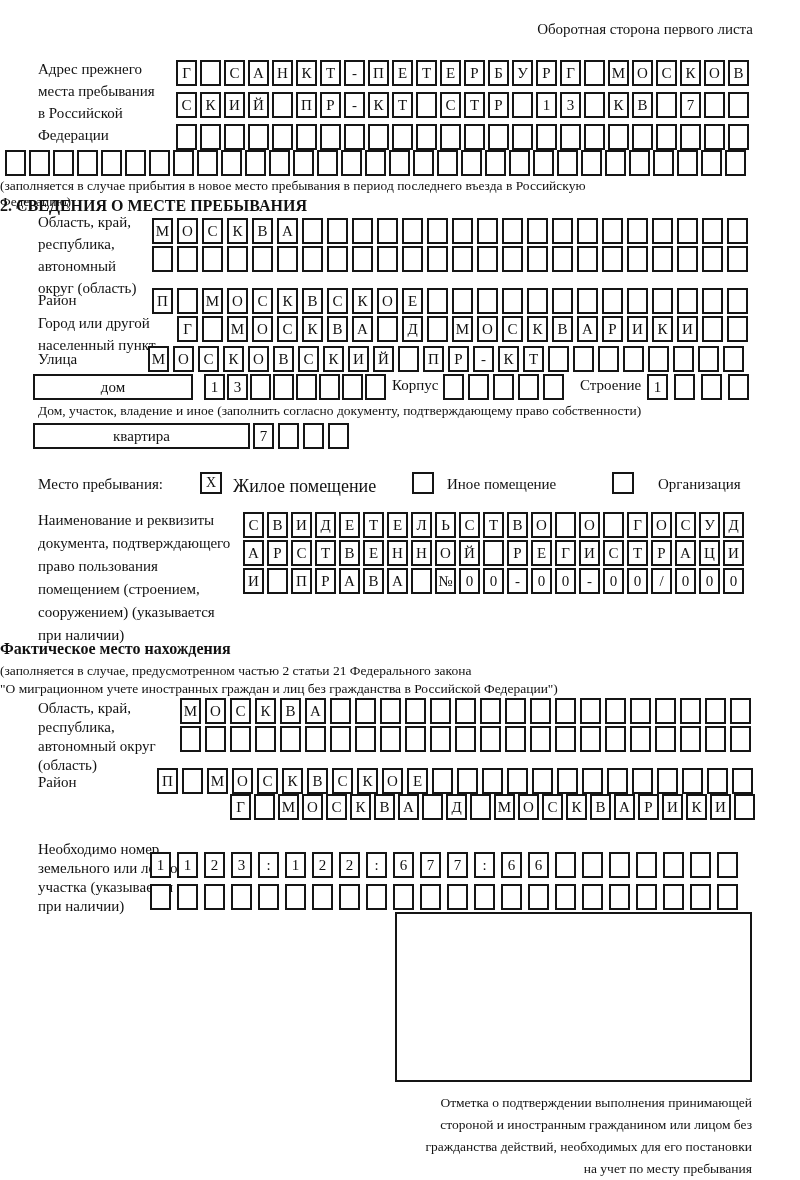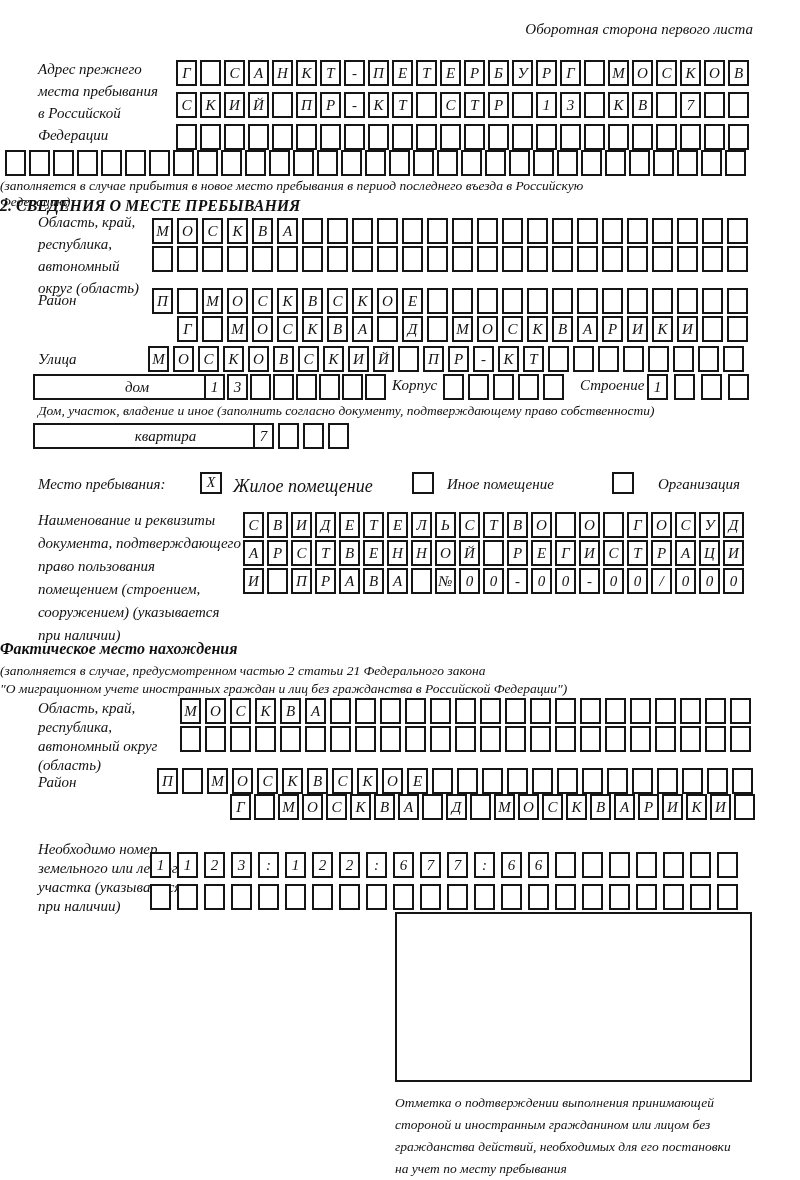--- a/index.html
+++ b/index.html
@@ -1,30 +1,30 @@
 <!DOCTYPE html>
 <html><head>
 <meta charset="utf-8">
 <style>
   html,body{margin:0;padding:0;background:#fff;}
   #page{position:relative;width:800px;height:1180px;background:#fff;overflow:hidden;
         font-family:"Liberation Serif", serif;color:#111;}
-  .abs{position:absolute;font-style:italic;}
+  .abs{position:absolute;}
   .lbl{font-size:15px;line-height:22px;white-space:pre-line;}
   .lh19{line-height:19px;}
   .lh23{line-height:23px;}
   .note{font-size:13.5px;white-space:pre-line;}
   .bold{font-weight:bold;}
   .center{width:644px;left:0;text-align:left;}
   .grid{display:flex;}
   .g2{gap:2px;}.g3{gap:3px;}.g4{gap:4px;}.g6{gap:6px;}
   .cell{flex:0 0 auto;width:17px;height:22px;border:2px solid #151515;background:#fff;
         display:flex;align-items:center;justify-content:center;font-size:15px;}
   .longbox{border:2px solid #151515;height:22px;display:flex;align-items:center;
-        justify-content:center;font-size:15px;background:#fff;padding-left:24px;}
+        justify-content:center;font-size:15px;background:#fff;}
   .chk{width:18px;height:18px;border:2px solid #151515;display:flex;align-items:center;
         justify-content:center;font-size:14px;background:#fff;}
   .stamp{border:2px solid #151515;background:#fff;}
 </style>
 </head>
 <body>
 
 <div id="page">
 
   <div class="abs" style="top:21px;right:47px;font-size:15px">Оборотная сторона первого листа</div>
@@ -226,20 +226,22 @@
       <span class="cell"></span>
       <span class="cell"></span>
       <span class="cell"></span>
       <span class="cell"></span>
       <span class="cell"></span>
       <span class="cell"></span>
       <span class="cell"></span>
       <span class="cell"></span>
     </div>
 
+  <div class="abs lbl" style="left:38px;top:312px">Город или другой
+населенный пункт</div>
   <div class="abs grid g4" style="left:177px;top:316px">
       <span class="cell">Г</span>
       <span class="cell"></span>
       <span class="cell">М</span>
       <span class="cell">О</span>
       <span class="cell">С</span>
       <span class="cell">К</span>
       <span class="cell">В</span>
       <span class="cell">А</span>
       <span class="cell"></span>
@@ -566,18 +568,18 @@
       <span class="cell"></span>
       <span class="cell"></span>
       <span class="cell"></span>
       <span class="cell"></span>
       <span class="cell"></span>
       <span class="cell"></span>
       <span class="cell"></span>
     </div>
 
   <div class="abs stamp" style="left:395px;top:912px;width:353px;height:166px"></div>
-  <div class="abs note" style="left:395px;top:1092px;width:357px;text-align:left;line-height:22px;font-size:13.5px">Отметка о подтверждении выполнения принимающей
+  <div class="abs note" style="left:395px;top:1092px;width:357px;text-align:right;line-height:22px;font-size:13.5px">Отметка о подтверждении выполнения принимающей
 стороной и иностранным гражданином или лицом без
 гражданства действий, необходимых для его постановки
 на учет по месту пребывания</div>
 
 </div>
 
 </body></html>

